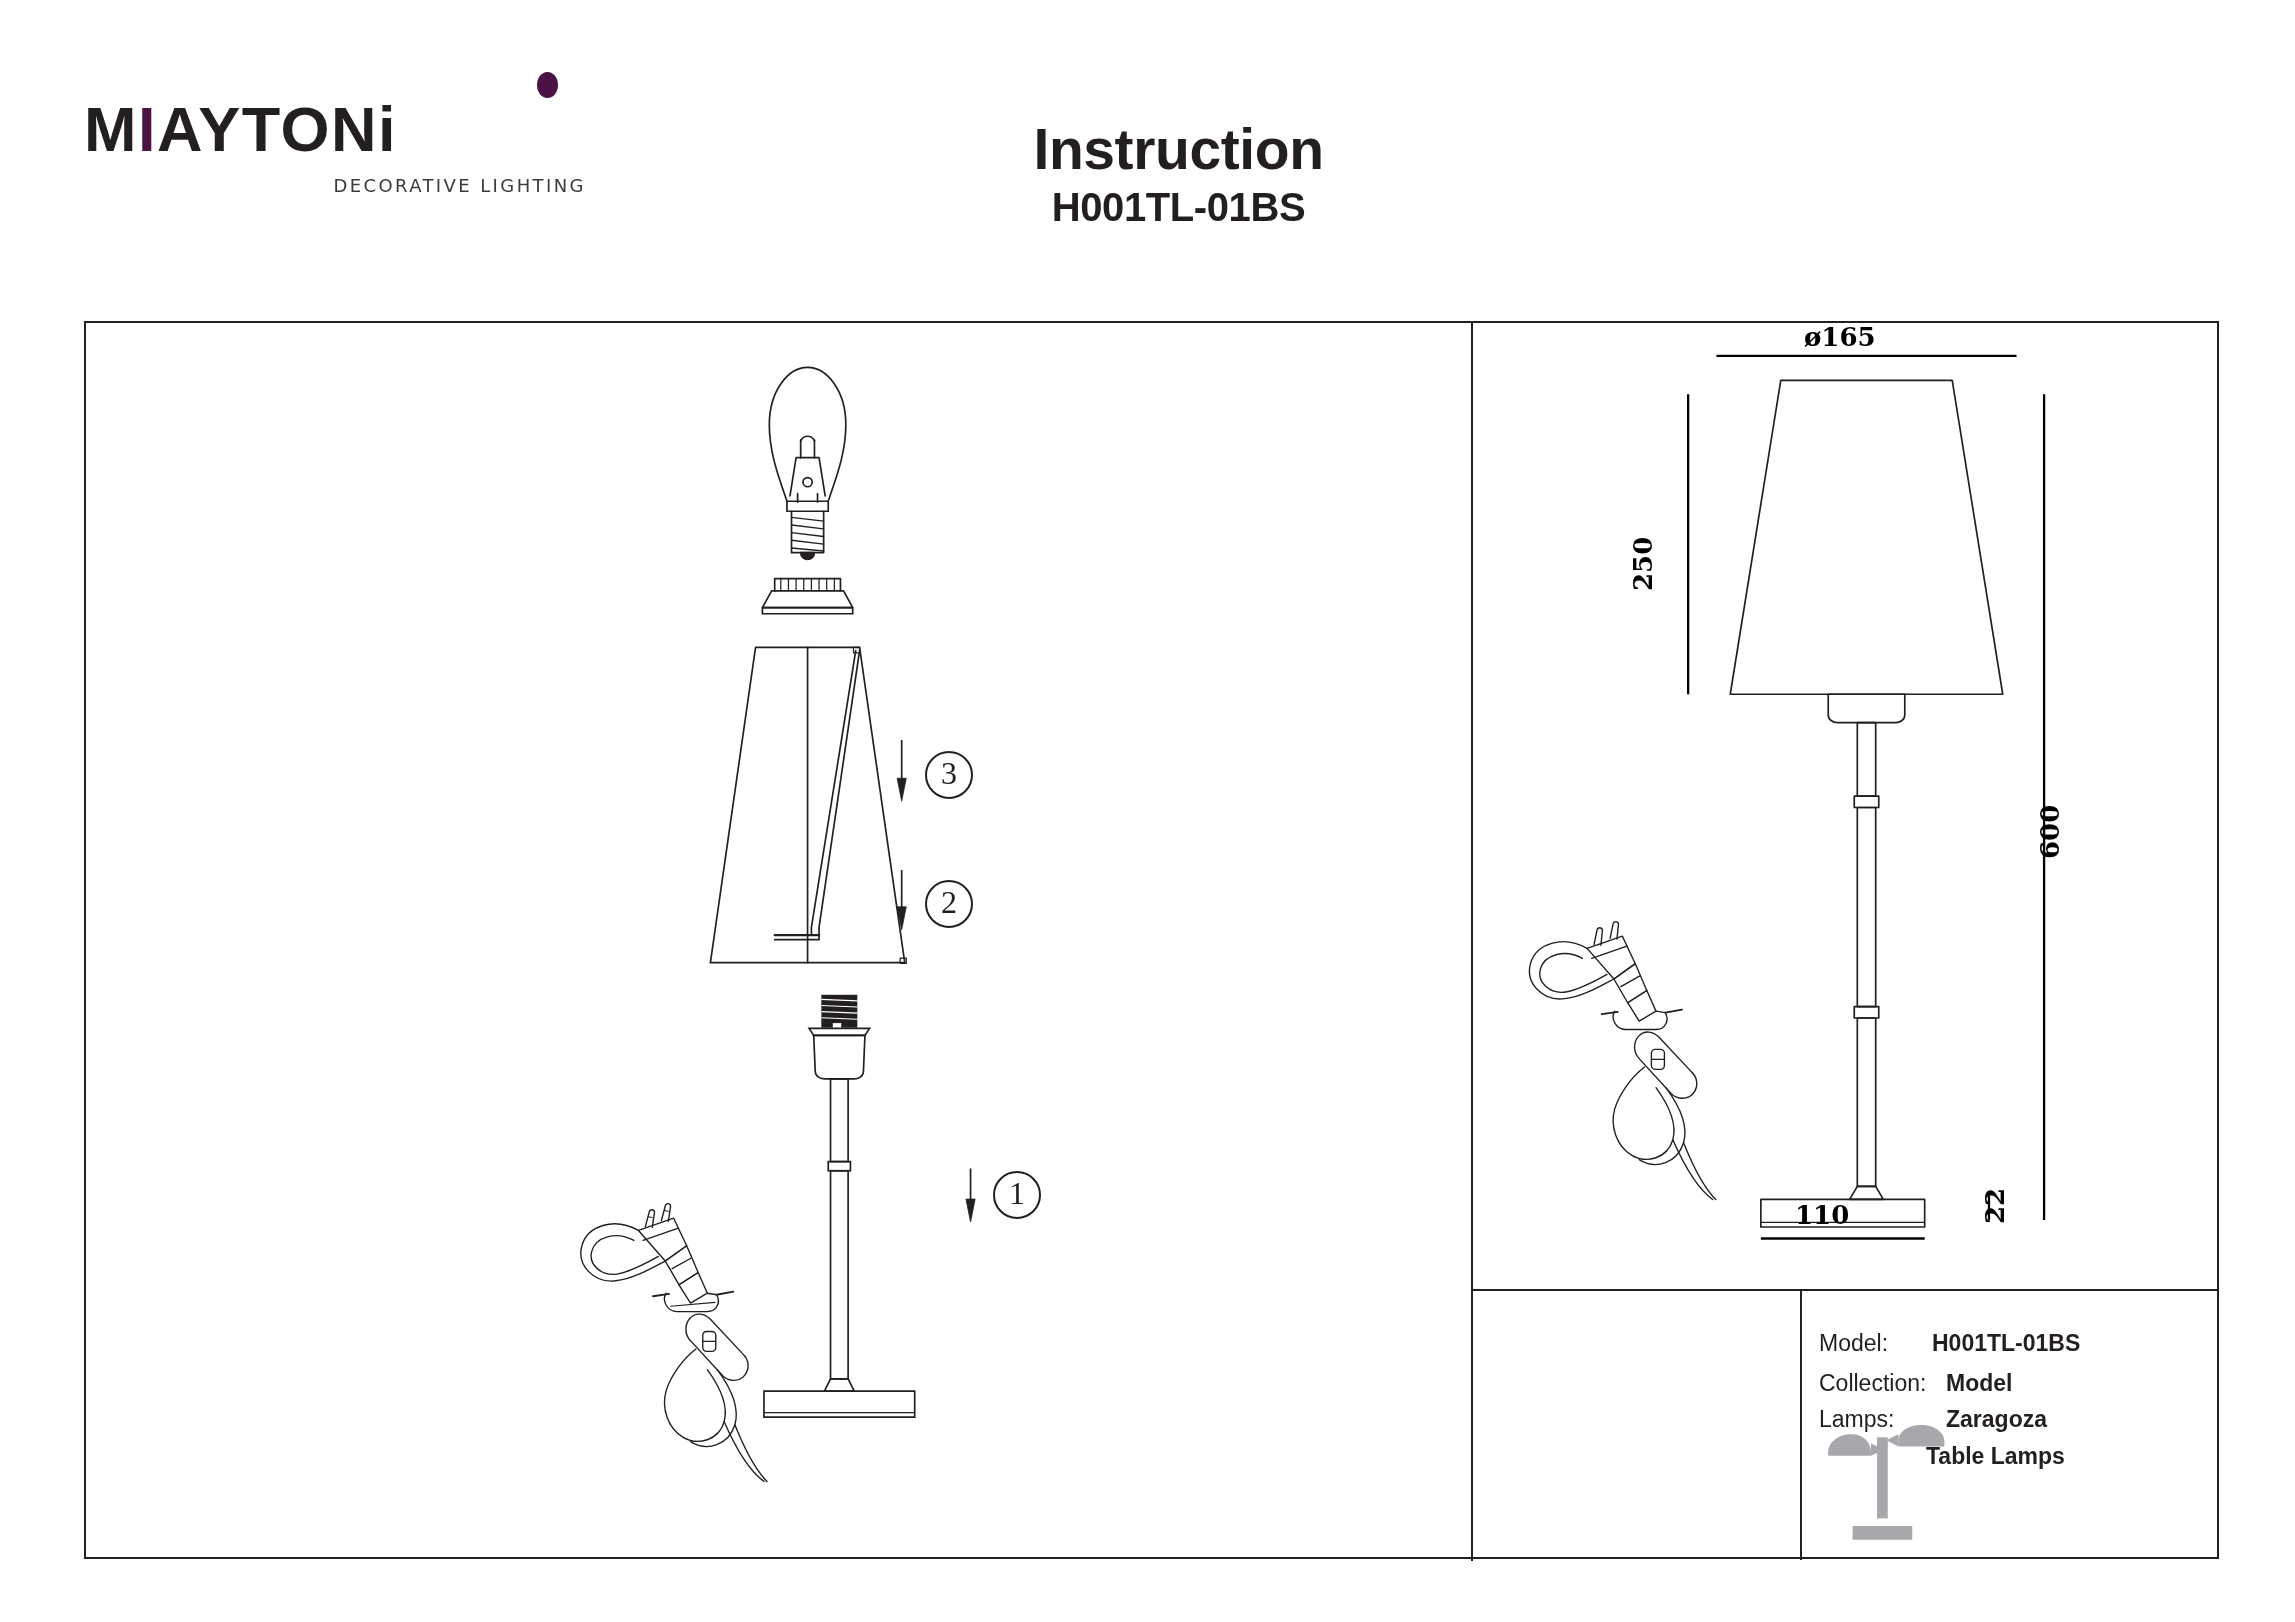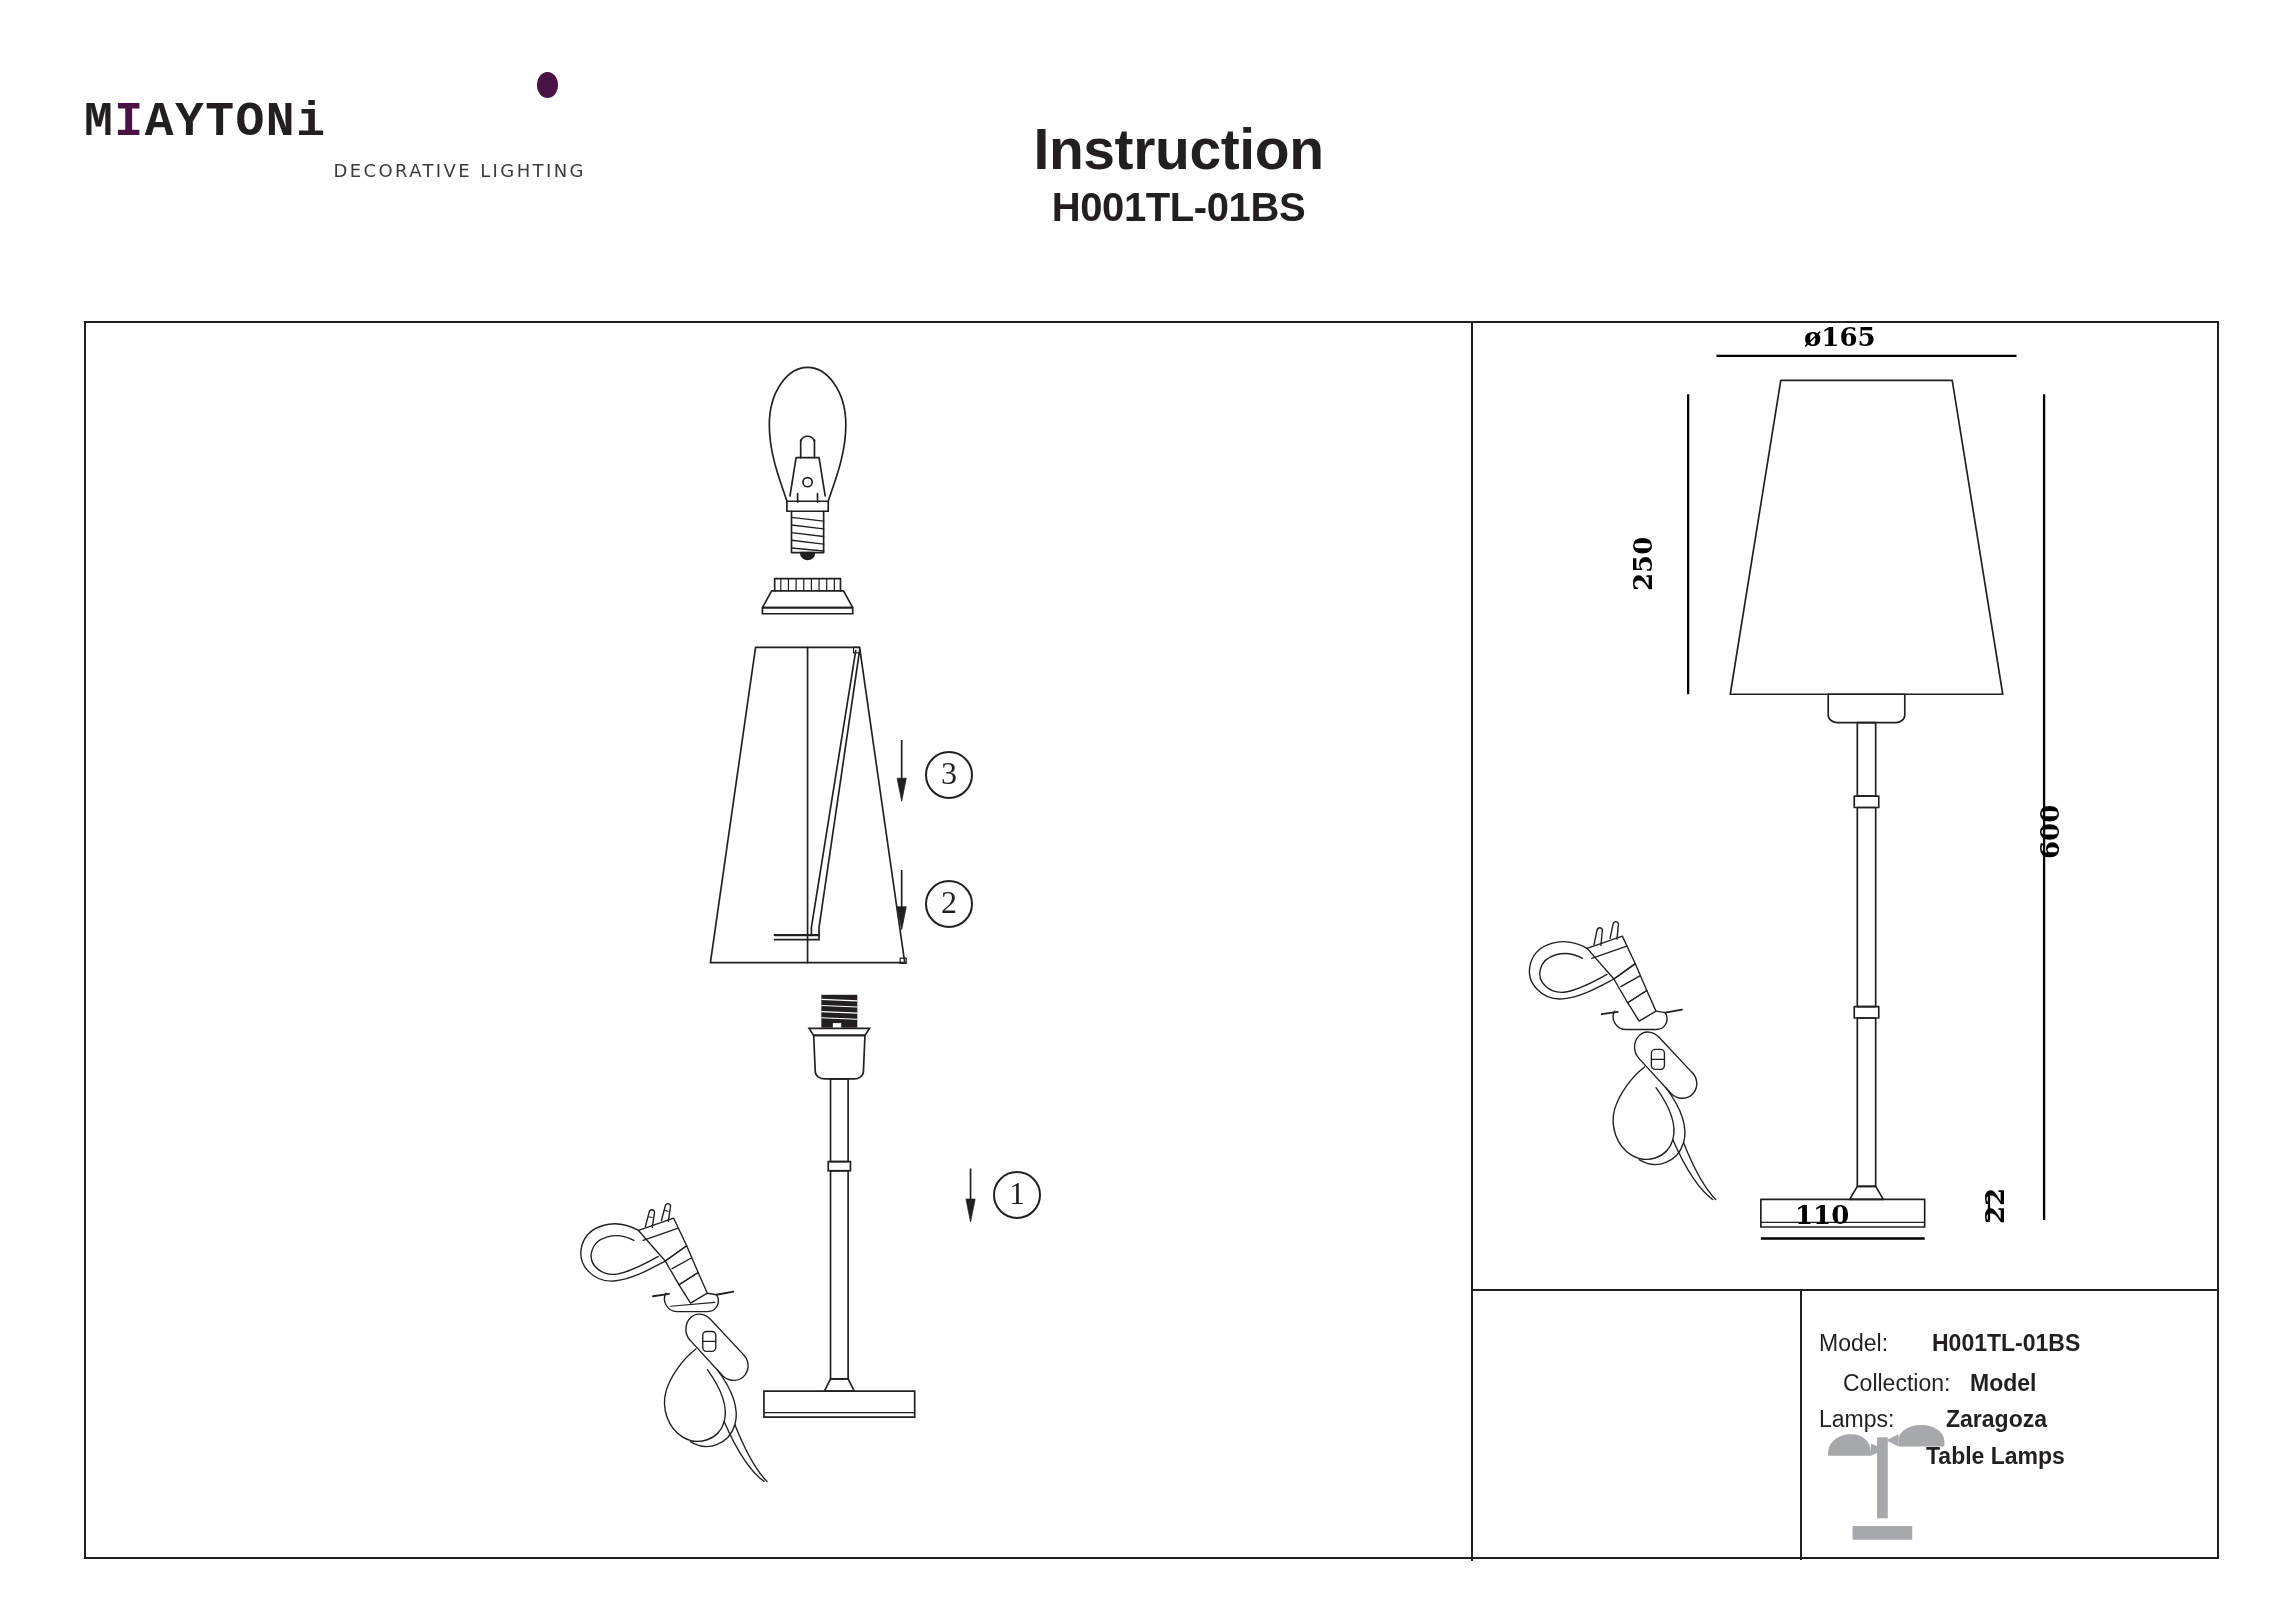--- a/index.html
+++ b/index.html
@@ -23,22 +23,22 @@
     width: 2295px; height: 298px;
   }
 
   #logo-block {
     position: absolute;
     left: 84px;
     top: 98px;
     width: 505px;
   }
   #logo-wordmark {
-    font-family: Liberation Mono, monospace;
-    font-size: 48px;
+    font-family: Liberation Sans, sans-serif;
+    font-size: 63px;
     font-weight: 700;
     letter-spacing: 1.5px;
     line-height: 1;
     color: #231f20;
     white-space: nowrap;
     position: relative;
   }
   #logo-wordmark .accent {
     color: #4a1245;
   }
@@ -483,21 +483,21 @@
         <path d="M100 46 C 100 34, 114 26, 130 26 C 148 26, 160 36, 160 48 L 160 54 L 100 54 Z"></path>
         <path d="M100 38 L 84 46 L 100 54 Z"></path>
       </g>
     </svg>
 
     <div id="info-rows">
       <div class="info-row" style="top:40px;">
         <span class="info-key">Model:</span>
         <span class="info-val" style="left:113px;">H001TL-01BS</span>
       </div>
-      <div class="info-row" style="top:80px;margin-left:24px;">
+      <div class="info-row" style="top:80px;">
         <span class="info-key">Collection:</span>
         <span class="info-val" style="left:127px;">Model</span>
       </div>
       <div class="info-row" style="top:116px;">
         <span class="info-key">Lamps:</span>
         <span class="info-val" style="left:127px;">Zaragoza</span>
       </div>
       <div class="info-row" style="top:153px;">
         <span class="info-val" style="left:107px;">Table Lamps</span>
       </div>

